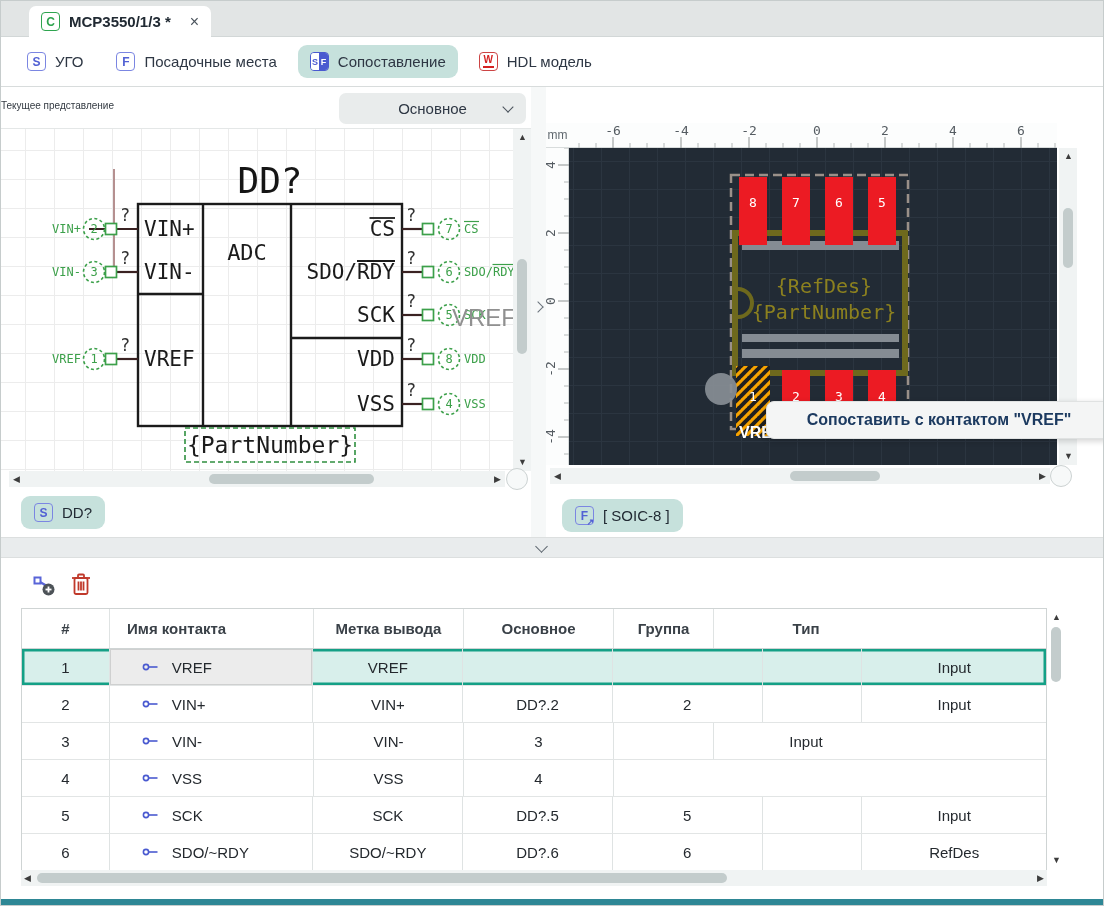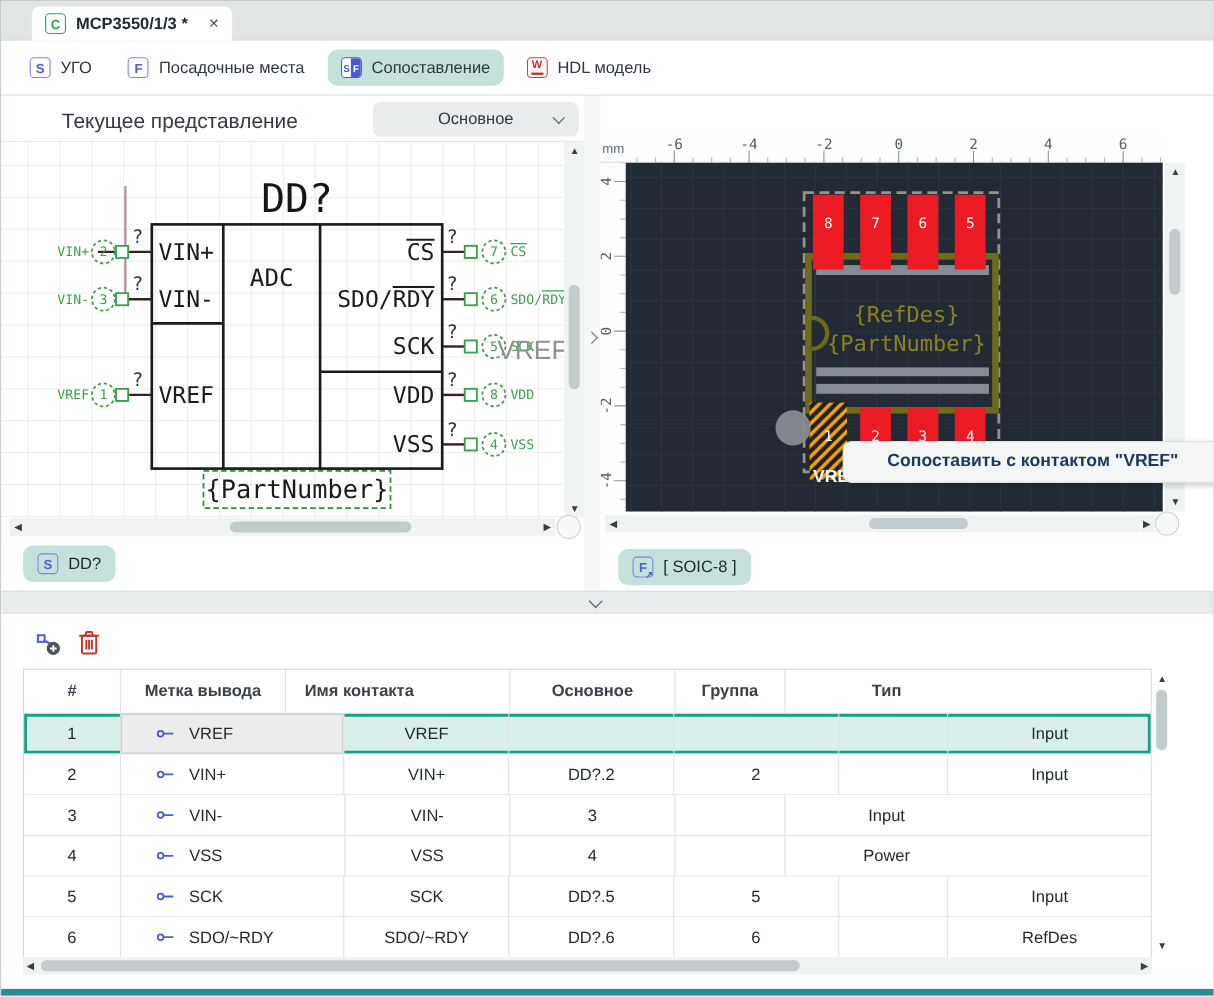--- a/index.html
+++ b/index.html
@@ -24,21 +24,21 @@
   .ic-farr em { position:absolute; right:-1px; bottom:-3px; font-style:normal; font-size:9px; color:#5261d4; background:transparent; }
 
   
   .navbar { position:absolute; left:0; top:36px; width:1104px; height:50px; background:#fff; border-bottom:1px solid #d8dcdc; display:flex; align-items:center; padding-left:14px; gap:9px; }
   .nav-item { display:flex; align-items:center; gap:9px; padding:7px 12px; border-radius:9px; cursor:pointer; }
   .nav-item.active { background:#c6e1dc; }
   .nav-label { font-size:15px; color:#2e3744; white-space:nowrap; }
 
   
   .left-panel { position:absolute; left:0; top:86px; width:530px; height:450px; background:#fff; }
-  .view-label { position:absolute; left:0; top:13px; width:325px; text-align:center; font-size:19px; color:#333a42; }
+  .view-label { position:absolute; left:0; top:13px; width:325px; text-align:left; font-size:10px; color:#333a42; }
   .dropdown { position:absolute; left:338px; top:6px; width:187px; height:31px; background:#e9ecec; border-radius:7px; display:flex; align-items:center; justify-content:center; font-size:15px; color:#2e3744; cursor:pointer; }
   .dropdown .chev { position:absolute; right:14px; top:10px; width:8px; height:8px; border-right:1.7px solid #4a535c; border-bottom:1.7px solid #4a535c; transform:rotate(45deg); }
   .lp-sep { position:absolute; left:0; top:41px; width:530px; height:1px; background:#e4e7e7; }
   .schematic { position:absolute; left:0; top:42px; width:512px; height:342px;
     background-image:linear-gradient(#ececec 1px, transparent 1px), linear-gradient(90deg,#ececec 1px, transparent 1px);
     background-size:29px 29px; background-position:-5px -8px; }
 
   
   .sb { position:absolute; background:#f0f3f3; }
   .sb .thumb { position:absolute; background:#c3cccc; border-radius:7px; }
@@ -436,22 +436,22 @@
         <rect x="5.5" y="7" width="13" height="16" rx="1.5"></rect>
         <line x1="9.5" y1="10.5" x2="9.5" y2="19.5"></line>
         <line x1="12" y1="10.5" x2="12" y2="19.5"></line>
         <line x1="14.5" y1="10.5" x2="14.5" y2="19.5"></line>
       </svg>
     </div>
 
     <div class="pin-table">
       <div class="tr head" id="table-head">
           <div class="th c0">#</div>
+          <div class="th c1">Имя контакта</div>
           <div class="th c2">Метка вывода</div>
-          <div class="th c1">Имя контакта</div>
           <div class="th c3">Основное</div>
           <div class="th c5">Группа</div>
           <div class="th c6">Тип</div>
         </div>
       <div id="table-body">
           <div class="tr sel">
             <div class="td c0">
               <span>1</span>
             </div>
             <div class="td c1 dragcell">
@@ -549,23 +549,20 @@
             </div>
             <div class="td c2">
               <span>VSS</span>
             </div>
             <div class="td c4">
               <span>4</span>
             </div>
             <div class="td c5">
               <span></span>
             </div>
-            <div class="td c6">
-              <span>Power</span>
-            </div>
           </div>
           <div class="tr">
             <div class="td c0">
               <span>5</span>
             </div>
             <div class="td c1">
               <span class="pin-ico">
                 <svg width="18" height="12" viewBox="0 0 18 12">
                   <circle cx="4" cy="6" r="2.6" fill="none" stroke="#4a5ad0" stroke-width="1.6"></circle>
                   <line x1="6.6" y1="6" x2="15.5" y2="6" stroke="#4a5ad0" stroke-width="1.6"></line>

